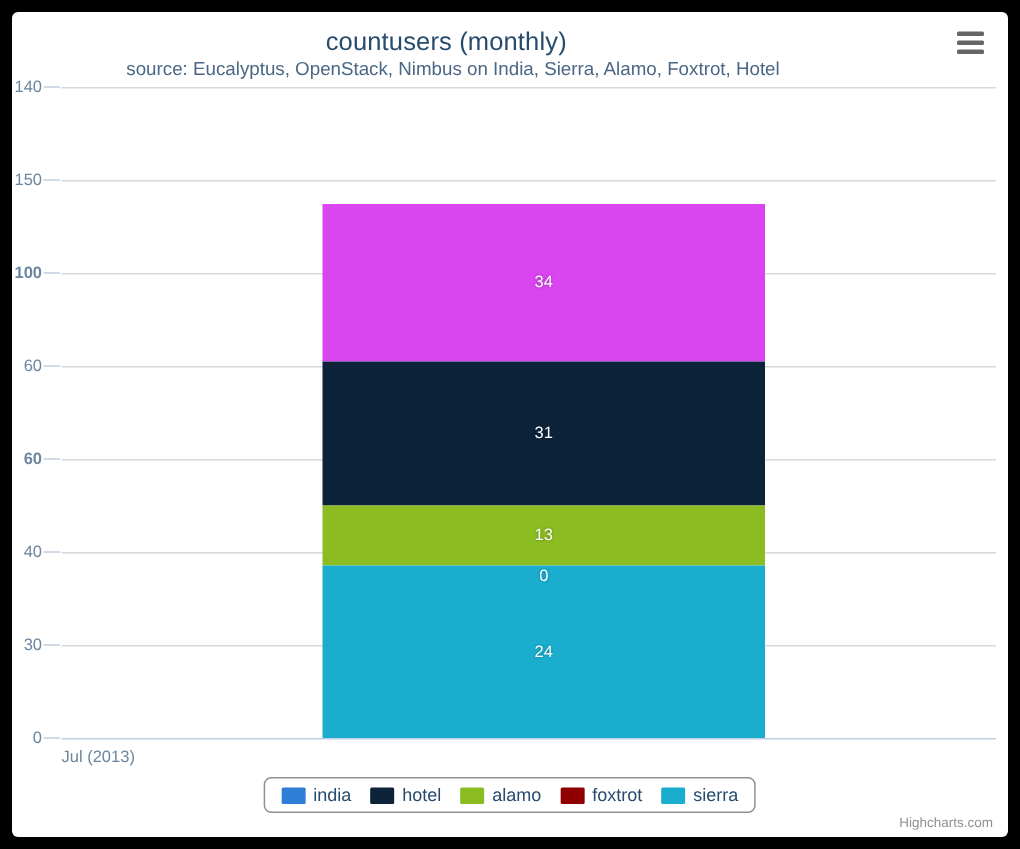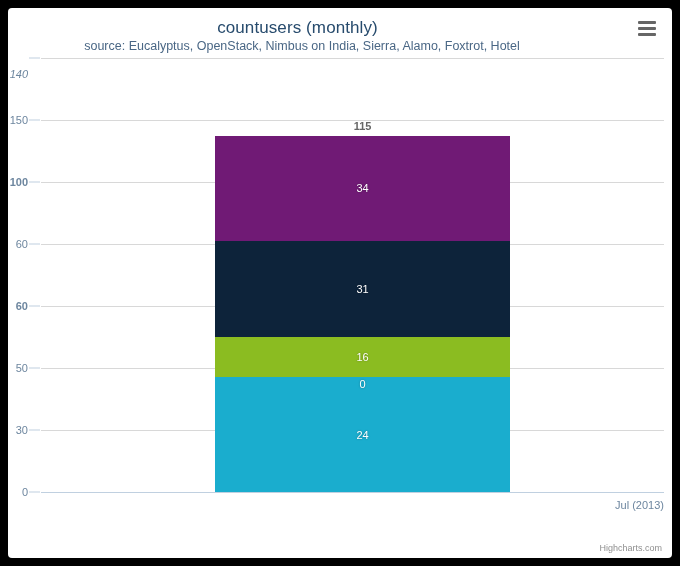--- a/index.html
+++ b/index.html
@@ -169,21 +169,21 @@
     color: #ffffff;
     text-shadow: 0 0 2px rgba(0,0,0,0.35);
   }
 
   
   #x-category-label {
     position: absolute;
     left: 33px;
     top: 491px;
     width: 623px;
-    text-align: right;
+    text-align: left;
     font-size: 11px;
     color: #6d869f;
   }
 
   
   #legend {
     position: absolute;
     left: 50%;
     transform: translateX(-50%);
     top: 510px;
@@ -236,75 +236,96 @@
     <div id="export-menu-button">
       <span class="bar"></span>
       <span class="bar"></span>
       <span class="bar"></span>
     </div>
 
     <div id="plot-area">
 
       <div class="gridline" style="top:0px;"></div>
       <div class="y-tick" style="top:0px;"></div>
-      <div class="y-label" style="top:16px;font-style:italic;">140</div>
+      <div class="y-label" style="top:0px;">140</div>
 
       <div class="gridline" style="top:62px;"></div>
       <div class="y-tick" style="top:62px;"></div>
       <div class="y-label" style="top:62px;">150</div>
 
       <div class="gridline" style="top:124px;"></div>
       <div class="y-tick" style="top:124px;"></div>
       <div class="y-label" style="top:124px;font-weight:bold;">100</div>
 
       <div class="gridline" style="top:186px;"></div>
       <div class="y-tick" style="top:186px;"></div>
       <div class="y-label" style="top:186px;">60</div>
 
       <div class="gridline" style="top:248px;"></div>
       <div class="y-tick" style="top:248px;"></div>
       <div class="y-label" style="top:248px;font-weight:bold;">60</div>
 
       <div class="gridline" style="top:310px;"></div>
       <div class="y-tick" style="top:310px;"></div>
-      <div class="y-label" style="top:310px;">50</div>
+      <div class="y-label" style="top:310px;">40</div>
 
       <div class="gridline" style="top:372px;"></div>
       <div class="y-tick" style="top:372px;"></div>
       <div class="y-label" style="top:372px;">30</div>
 
       <div class="y-tick" style="top:434px;"></div>
       <div class="y-label" style="top:434px;">0</div>
 
       <div id="stack-column">
 
-        <div class="stack-segment" style="top:77.5px; height:105.4px; background:#701a75;">
+        <div class="stack-segment" style="top:77.5px; height:105.4px; background:#d946ef;">
           <span class="segment-label">34</span>
         </div>
 
         <div class="stack-segment" style="top:182.9px; height:96.1px; background:#0d233a;">
           <span class="segment-label dark">31</span>
         </div>
 
         <div class="stack-segment" style="top:279.0px; height:40.3px; background:#8bbc21;">
-          <span class="segment-label">16</span>
+          <span class="segment-label">13</span>
         </div>
 
         <div class="stack-segment" style="top:319.3px; height:0px; background:#910000;"></div>
 
         <div class="stack-segment" style="top:319.3px; height:114.7px; background:#1aadce;">
           <span class="segment-label">24</span>
         </div>
       </div>
 
       <div id="label-foxtrot" style="top:320px;">0</div>
 
-      <div id="stack-total-label" style="top:62px;">115</div>
     </div>
 
     <div id="axis-baseline"></div>
     <div id="x-category-label">Jul (2013)</div>
 
+    <div id="legend">
+      <div class="legend-item">
+        <span class="legend-swatch" style="background:#2f7ed8;"></span>
+        <span class="legend-label">india</span>
+      </div>
+      <div class="legend-item">
+        <span class="legend-swatch" style="background:#0d233a;"></span>
+        <span class="legend-label">hotel</span>
+      </div>
+      <div class="legend-item">
+        <span class="legend-swatch" style="background:#8bbc21;"></span>
+        <span class="legend-label">alamo</span>
+      </div>
+      <div class="legend-item">
+        <span class="legend-swatch" style="background:#910000;"></span>
+        <span class="legend-label">foxtrot</span>
+      </div>
+      <div class="legend-item">
+        <span class="legend-swatch" style="background:#1aadce;"></span>
+        <span class="legend-label">sierra</span>
+      </div>
+    </div>
 
     <div id="credits">Highcharts.com</div>
 
   </div>
 </div>
 
 </body></html>

